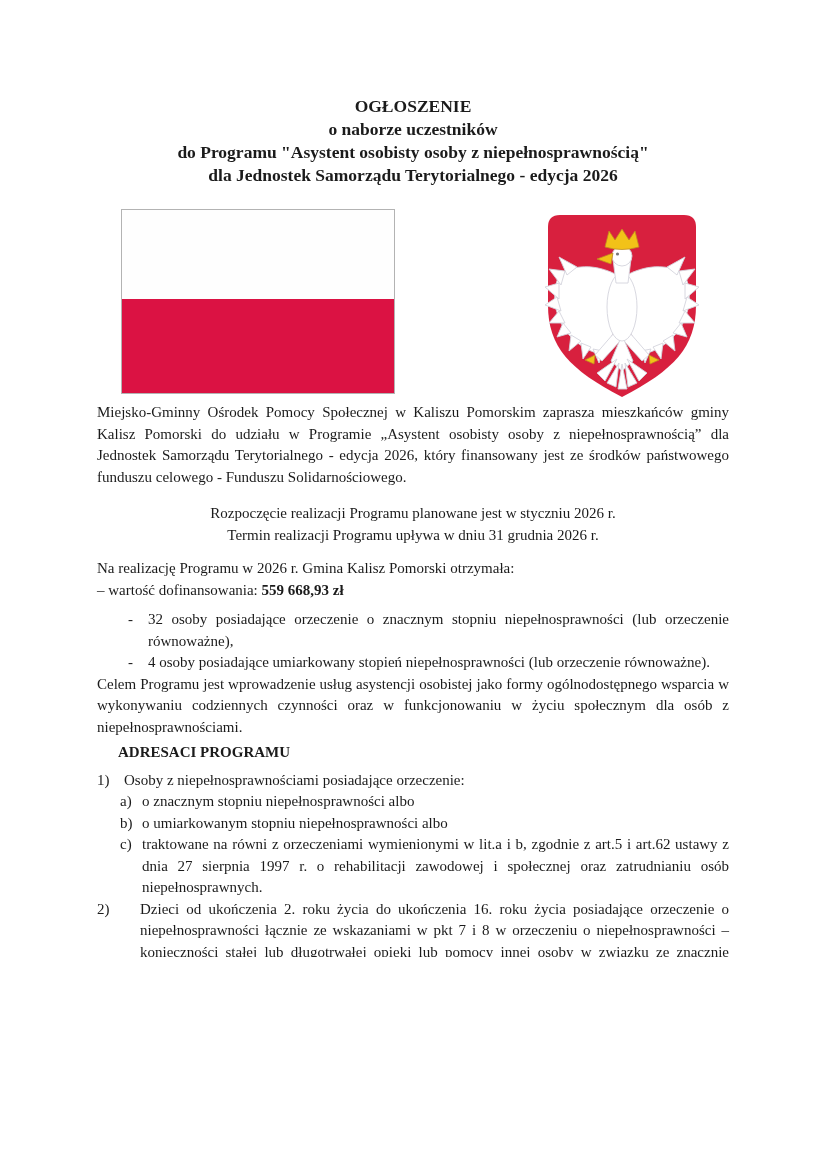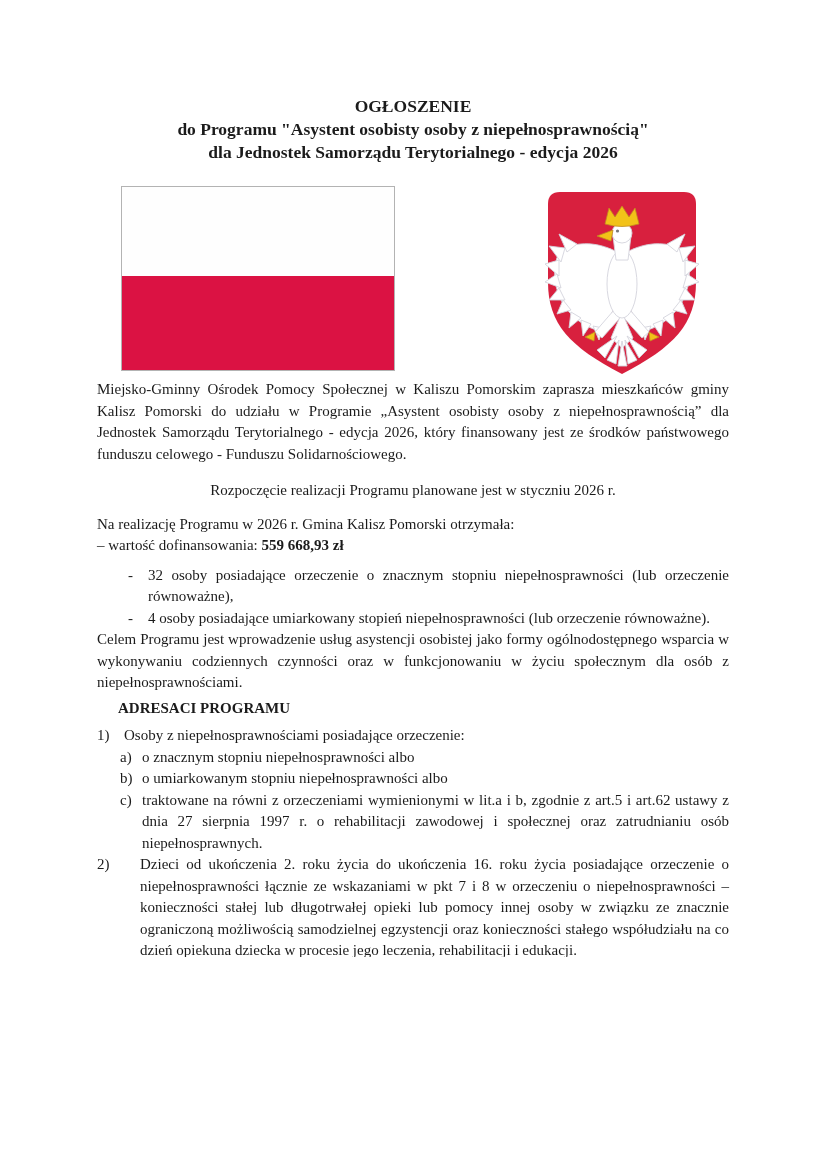--- a/index.html
+++ b/index.html
@@ -40,20 +40,21 @@
   .sub-item .txt{flex:1;text-align:justify;}
 </style>
 </head>
 <body>
 
 <div class="page">
   <div class="content">
 
     <div class="title-block">
       <div>OGŁOSZENIE</div>
+      <div>o naborze uczestników</div>
       <div>do Programu "Asystent osobisty osoby z niepełnosprawnością"</div>
       <div>dla Jednostek Samorządu Terytorialnego - edycja 2026</div>
     </div>
 
     <div class="images-row">
       <div class="flag">
         <div class="flag-white"></div>
         <div class="flag-red"></div>
       </div>
       <svg class="emblem" viewBox="0 0 170 193" xmlns="http://www.w3.org/2000/svg">
@@ -109,20 +110,21 @@
           <path d="M112,146 L122,151 L113,155 Z"></path>
         </g>
         <circle cx="80.5" cy="45" r="1.6" fill="#777"></circle>
       </svg>
     </div>
 
     <p class="para justify intro">Miejsko-Gminny  Ośrodek Pomocy Społecznej w Kaliszu Pomorskim  zaprasza mieszkańców gminy Kalisz Pomorski do udziału w Programie „Asystent osobisty osoby z niepełnosprawnością” dla Jednostek Samorządu Terytorialnego - edycja 2026, który finansowany jest ze środków państwowego funduszu celowego - Funduszu Solidarnościowego.</p>
 
     <div class="center-block">
       <div>Rozpoczęcie realizacji Programu planowane jest w styczniu 2026 r.</div>
+      <div>Termin realizacji Programu upływa w dniu 31 grudnia 2026 r.</div>
     </div>
 
     <div class="funding-block">
       <div>Na realizację Programu w 2026 r. Gmina Kalisz Pomorski otrzymała:</div>
       <div><span>– wartość dofinansowania: </span><b>559 668,93 zł</b></div>
     </div>
 
     <div class="scope-block">
       <div class="dash-item">
         <span class="marker">-</span>

